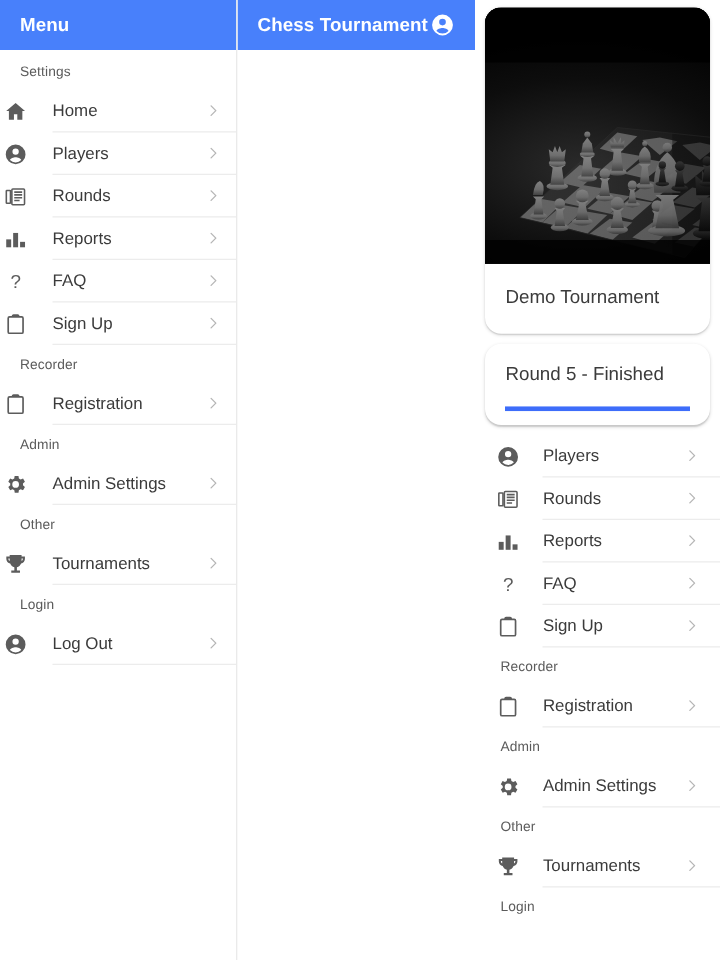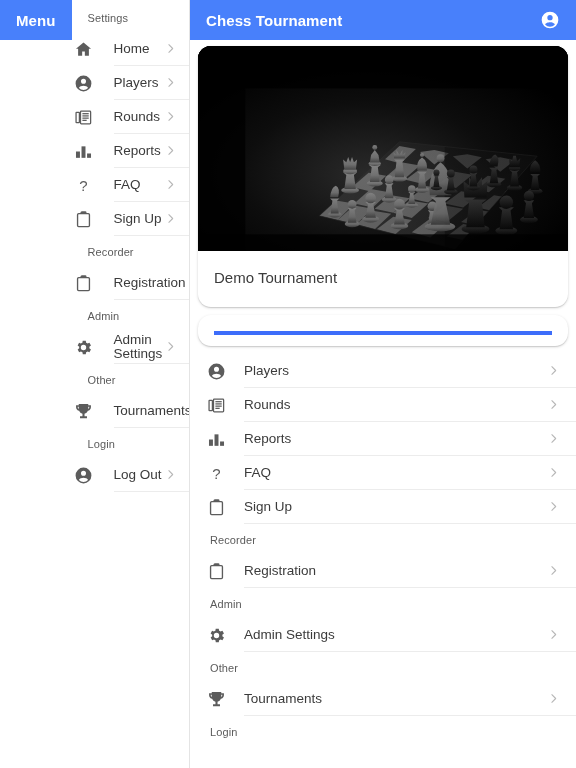--- a/index.html
+++ b/index.html
@@ -20,21 +20,21 @@
     display: flex;
     background: #ffffff;
   }
 
   
   .drawer {
     width: 190px;
     height: 768px;
     background: #ffffff;
     display: flex;
-    flex-direction: row;
+    flex-direction: column;
     border-right: 1px solid #e4e4e4;
     overflow: hidden;
   }
 
   .drawer-toolbar {
     height: 40px;
     min-height: 40px;
     background: #4880fb;
     color: #ffffff;
     display: flex;
@@ -51,21 +51,21 @@
     flex: 1;
     overflow: hidden;
     padding-top: 2px;
   }
 
   
   .pane {
     flex: 1;
     height: 768px;
     display: flex;
-    flex-direction: column;
+    flex-direction: row;
     background: #ffffff;
     overflow: hidden;
   }
 
   .pane-toolbar {
     height: 40px;
     min-height: 40px;
     background: #4880fb;
     color: #ffffff;
     display: flex;
@@ -575,20 +575,21 @@
             <rect x="0" y="0" width="360" height="44" fill="#000" opacity="0.85"></rect>
             <rect x="0" y="0" width="46" height="205" fill="#000" opacity="0.8"></rect>
             <rect x="0" y="186" width="360" height="19" fill="#000" opacity="0.8"></rect>
           </svg>
         </div>
         <div class="card-title">Demo Tournament</div>
       </div>
 
       <div class="card">
         <div class="card-round">
+          <div class="round-label">Round 5 - Finished</div>
           <div class="progress-track">
             <div class="progress-fill" id="progress-fill" style="width: 100%;"></div>
           </div>
         </div>
       </div>
 
       <div class="list" id="pane-list">
           <div class="list-item">
             <span class="li-icon">
               <svg width="19" height="19" viewBox="0 0 24 24" fill="#5c5c5c">

